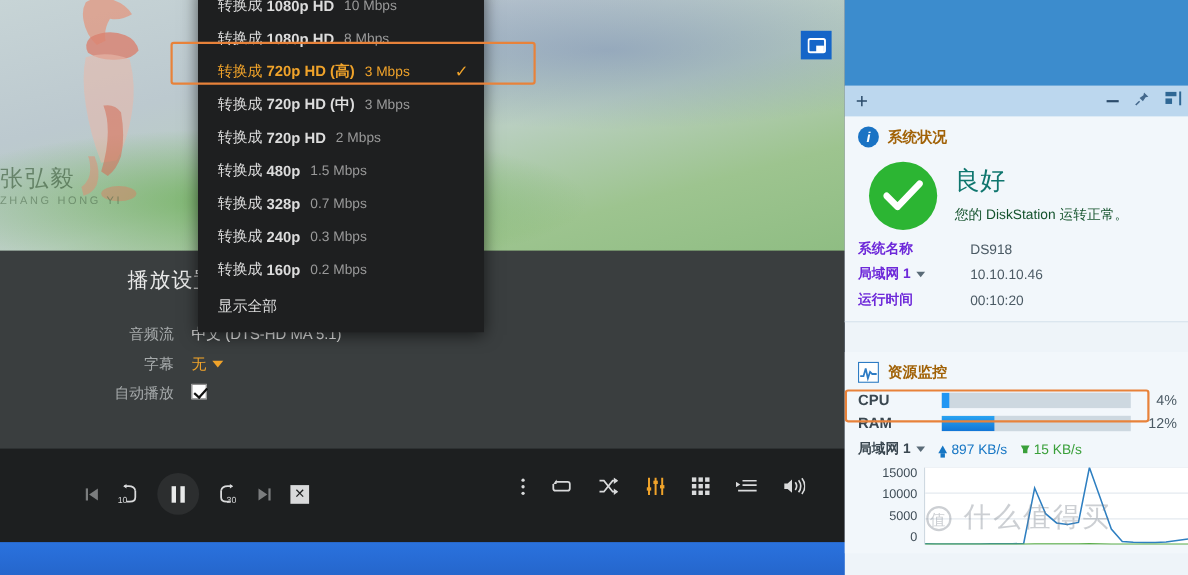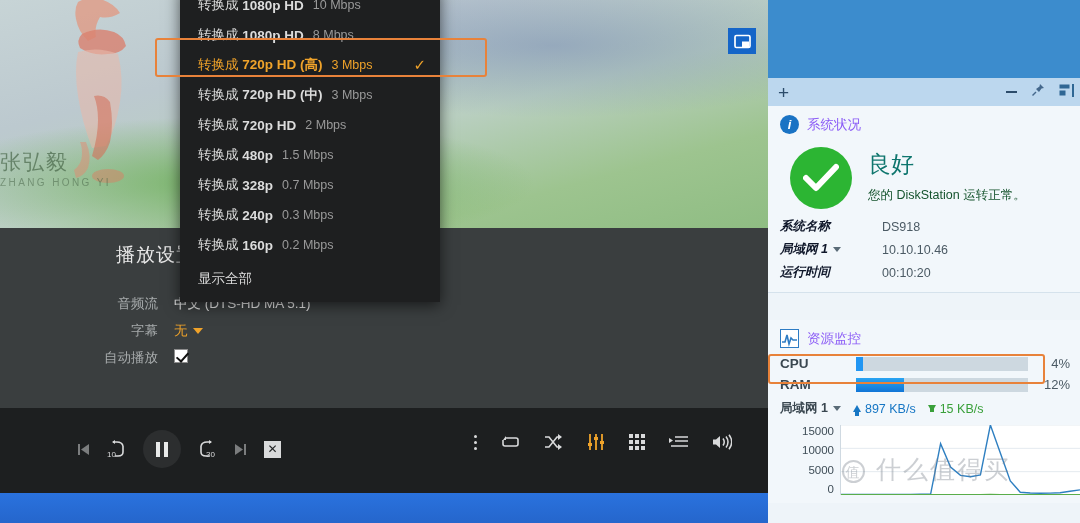--- a/index.html
+++ b/index.html
@@ -155,35 +155,35 @@
   }
   .tb-plus { color: #2c4c6b; font-size: 19px; line-height: 1; }
   .tb-actions { margin-left: auto; display: flex; align-items: center; gap: 14px; }
   .tb-min { width: 11px; height: 2px; background: #2c4c6b; }
 
   .widget { background: #f2f7fb; }
   .widget-head {
     display: flex; align-items: center; gap: 8px;
     padding: 9px 12px 5px 12px;
   }
-  .widget-head .w-title { font-size: 13.5px; font-weight: normal; color: #8b5cf6; }
+  .widget-head .w-title { font-size: 13.5px; font-weight: bold; color: #a16207; }
   .wicon { width: 19px; height: 19px; display: flex; align-items: center; justify-content: center; }
   .wicon.info { border-radius: 50%; background: #1a73c4; color: #fff; font-size: 13px; font-style: italic; font-weight: bold; }
   .wicon.rm { background: #fff; border: 1px solid #2e7cc4; display: block; position: relative; }
 
   .status-block { display: flex; align-items: center; padding: 8px 0 6px 22px; gap: 16px; }
   .status-circle {
     width: 62px; height: 62px; border-radius: 50%; background: #2cb533;
     display: flex; align-items: center; justify-content: center; flex: none;
   }
   .status-text .st-head { font-size: 23px; color: #0f766e; line-height: 1.1; }
   .status-text .st-sub { font-size: 12.5px; color: #14532d; margin-top: 9px; }
 
   .kv { display: flex; align-items: center; padding: 3px 0 3px 12px; font-size: 12.5px; }
-  .kv .k { width: 80px; font-weight: bold; color: #0f172a; font-style: italic; }
+  .kv .k { width: 80px; font-weight: bold; color: #6d28d9; }
   .kv .v { color: #4b5a64; margin-left: 22px; }
   .mini-caret {
     display: inline-block; width: 0; height: 0; margin-left: 5px;
     border-left: 4px solid transparent; border-right: 4px solid transparent;
     border-top: 5px solid #5a6b77; vertical-align: middle;
   }
   .syno-divider { height: 1px; background: #d5e2ec; margin: 8px 0 0 0; }
 
   .res-row { display: flex; align-items: center; padding: 3px 10px 3px 12px; }
   .res-row .r-lbl { width: 76px; font-size: 13.5px; font-weight: bold; color: #3a4750; }

